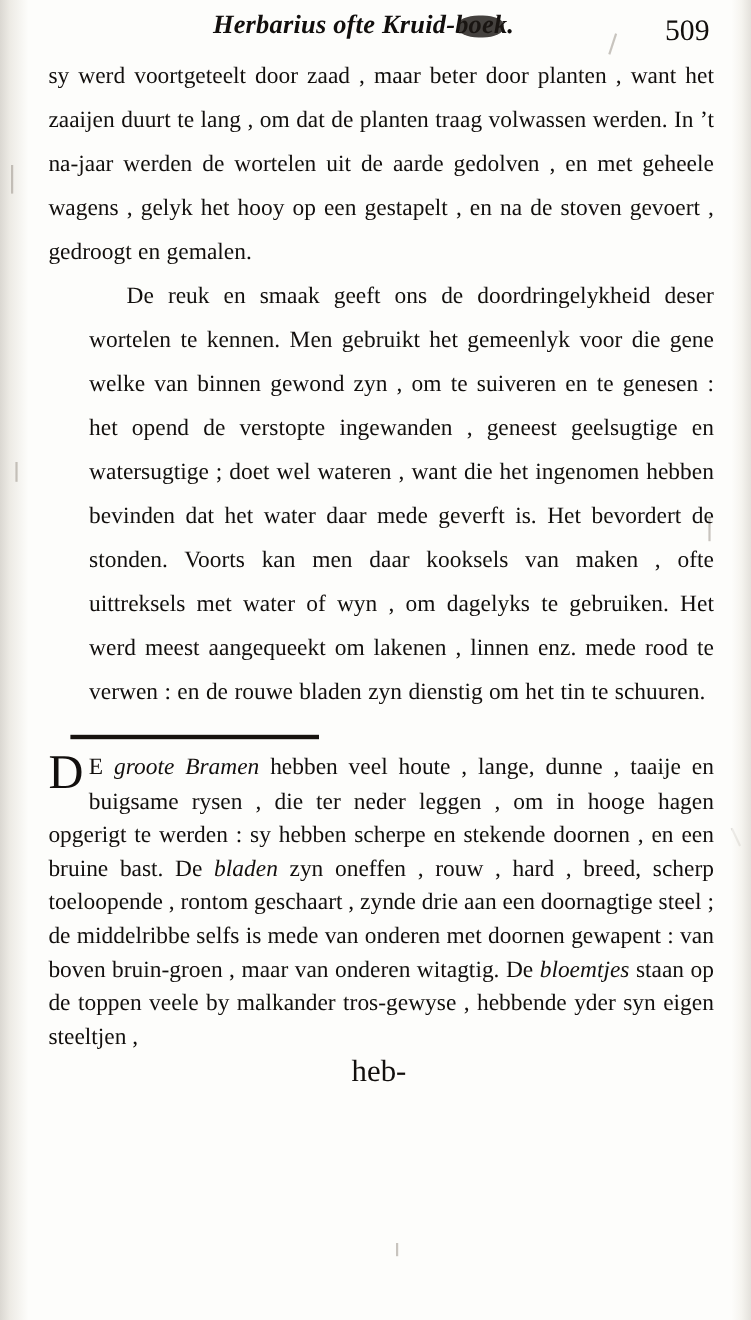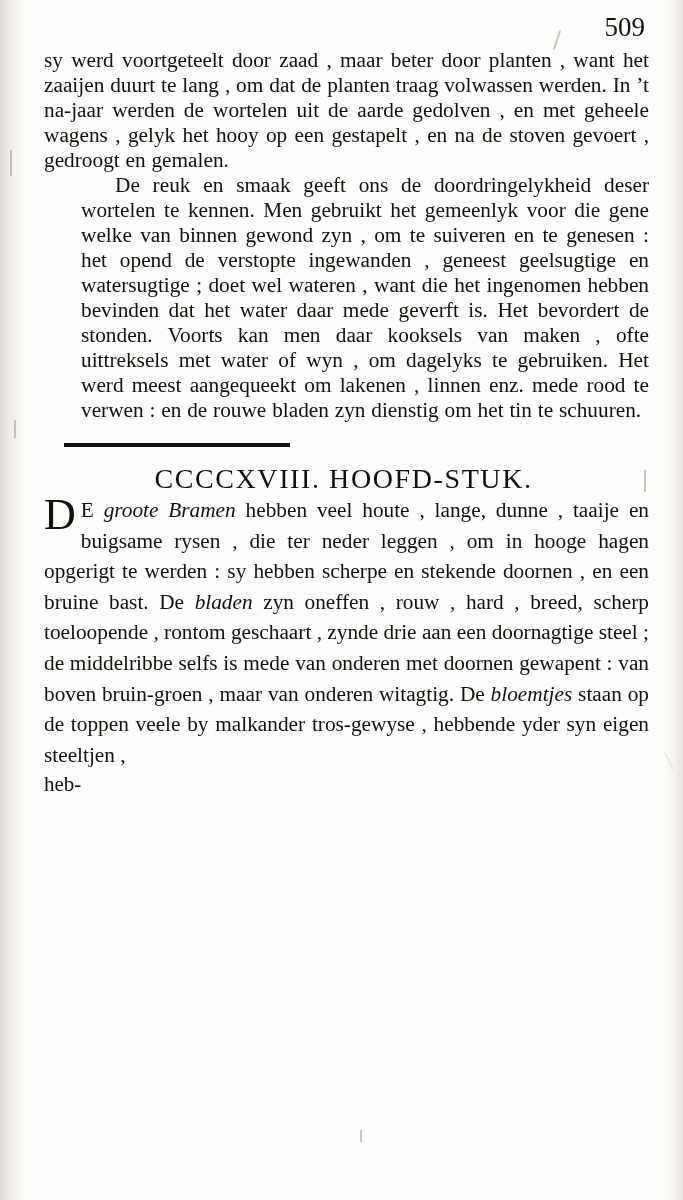--- a/index.html
+++ b/index.html
@@ -84,21 +84,21 @@
     right: 4px;
     top: 12px;
     font-size: 27px;
     font-family: "Liberation Serif", serif;
     letter-spacing: 0px;
   }
 
   
   .body-text {
     font-size: 21.3px;
-    line-height: 25px;
+    line-height: 40px;
     text-align: justify;
     text-justify: inter-word;
     word-spacing: .5px;
     hyphens: none;
   }
   .body-text p {
     margin: 0;
   }
   .body-text p.indent {
     text-indent: 34px;
@@ -138,22 +138,22 @@
   .dropcap {
     float: left;
     font-size: 44px;
     line-height: 36px;
     padding: 2px 5px 0 0;
     font-family: "Liberation Serif", serif;
   }
   .it { font-style: italic; }
 
   .catchword {
-    text-align: left;
-    font-size: 21px;
+    text-align: center;
+    font-size: 28px;
     margin-top: 2px;
     padding-right: 4px;
   }
 
   
   .fleck {
     position: absolute;
     background: #9c968c;
     opacity: .55;
   }
@@ -166,31 +166,31 @@
   <div class="fleck" style="left:10px;top:150px;width:2px;height:26px;"></div>
   <div class="fleck" style="left:14px;top:420px;width:2px;height:18px;"></div>
   <div class="fleck" style="left:644px;top:470px;width:2px;height:22px;"></div>
   <div class="fleck" style="left:556px;top:30px;width:2px;height:20px;transform:rotate(18deg);"></div>
   <div class="fleck" style="left:668px;top:752px;width:2px;height:18px;transform:rotate(-25deg);"></div>
   <div class="fleck" style="left:360px;top:1130px;width:2px;height:12px;"></div>
 
   <div class="content">
 
     <div class="header">
+      <div class="running-head"><span>Herbarius ofte Kruid-</span><span class="smudge">boek</span><span>.</span></div>
       <div class="folio">509</div>
     </div>
 
     <div class="body-text">
       <p>sy werd voortgeteelt door zaad , maar beter door planten , want het zaaijen duurt te lang , om dat de planten traag volwassen werden.  In ’t na-jaar werden de wortelen uit de aarde gedolven , en met geheele wagens , gelyk het hooy op een gestapelt , en na de stoven gevoert , gedroogt en gemalen.</p>
       <p class="indent">De reuk en smaak geeft ons de doordringelykheid deser wortelen te kennen.  Men gebruikt het gemeenlyk voor die gene welke van binnen gewond zyn , om te suiveren en te genesen : het opend de verstopte ingewanden , geneest geelsugtige en watersugtige ; doet wel wateren , want die het ingenomen hebben bevinden dat het water daar mede geverft is.  Het bevordert de stonden.  Voorts kan men daar kooksels van maken , ofte uittreksels met water of wyn , om dagelyks te gebruiken.  Het werd meest aangequeekt om lakenen , linnen enz. mede rood te verwen : en de rouwe bladen zyn dienstig om het tin te schuuren.</p>
     </div>
 
     <div class="rule"></div>
 
-    <div class="chapter-title">CCCCXVIII. HOOFD-STUK.</div>
 
     <div class="dropcap-para">
       <span class="dropcap">D</span><span>E </span><span class="it">groote Bramen</span><span> hebben veel houte , lange, dunne , taaije en buigsame rysen , die ter neder leggen , om in hooge hagen opgerigt te werden : sy hebben scherpe en stekende doornen , en een bruine bast.  De </span><span class="it">bladen</span><span> zyn oneffen , rouw , hard , breed, scherp toeloopende , rontom geschaart , zynde drie aan een doornagtige steel ; de middelribbe selfs is mede van onderen met doornen gewapent : van boven bruin-groen , maar van onderen witagtig.  De </span><span class="it">bloemtjes</span><span> staan op de toppen veele by malkander tros-gewyse , hebbende yder syn eigen steeltjen ,</span>
     </div>
 
     <div class="catchword">heb-</div>
 
   </div>
 </div>
 

